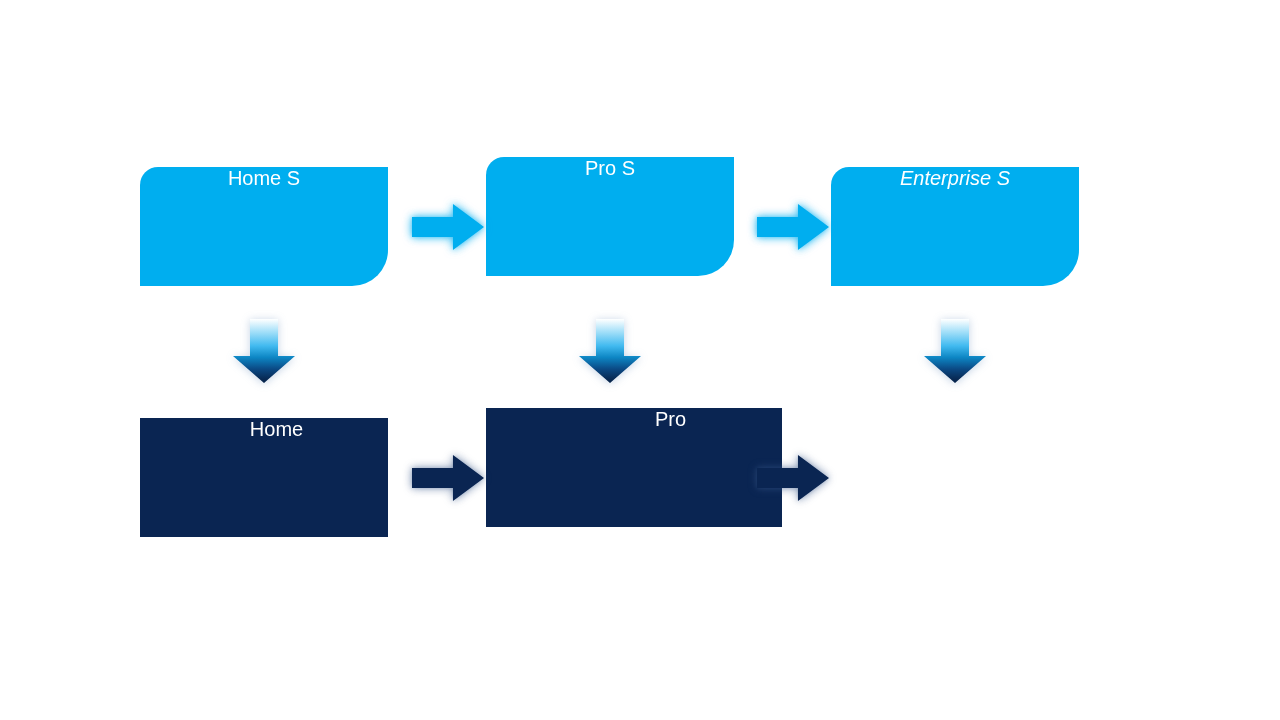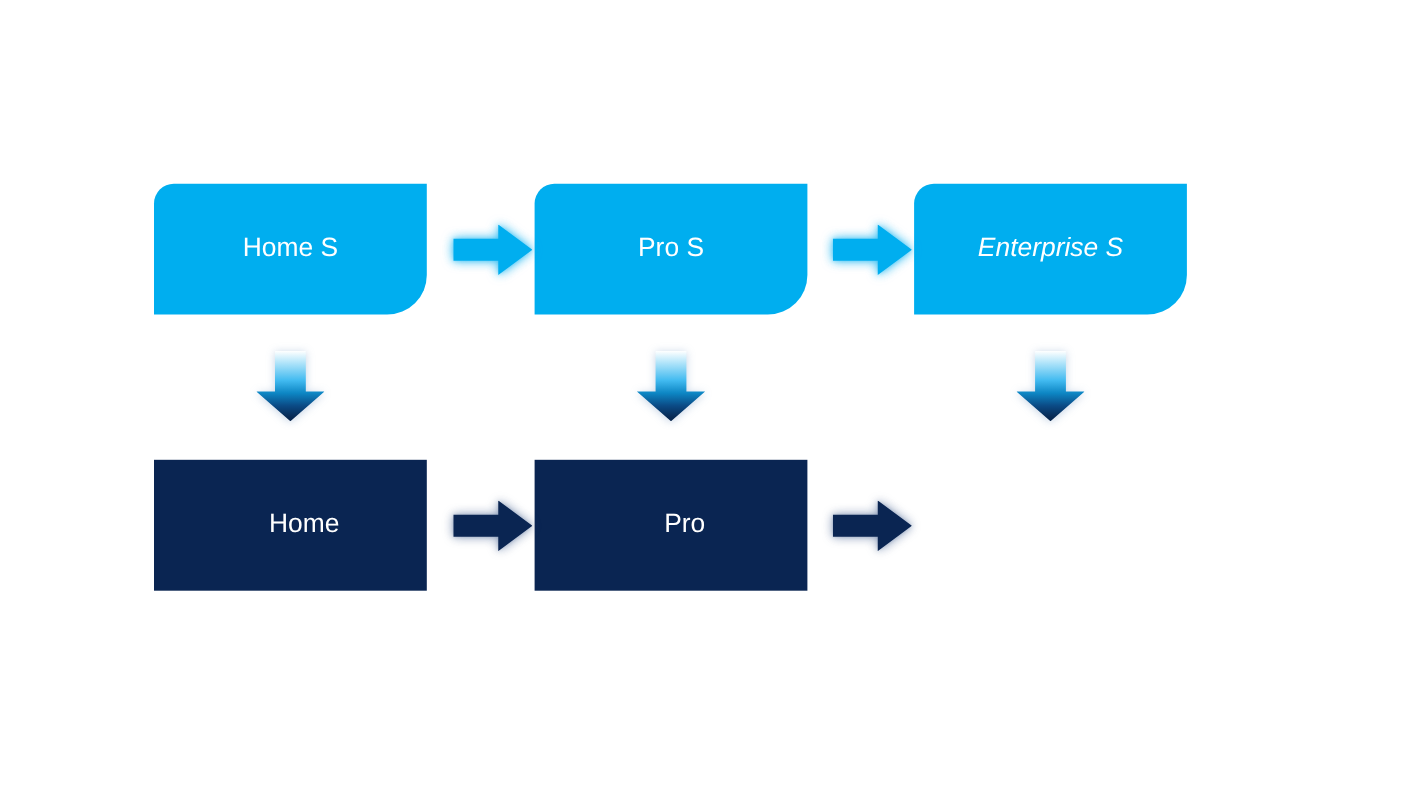--- a/index.html
+++ b/index.html
@@ -13,24 +13,24 @@
     width: 1280px;
     height: 720px;
     background: #ffffff;
     overflow: hidden;
   }
   .node {
     position: absolute;
     width: 248px;
     height: 119px;
     display: flex;
-    align-items: center;
+    align-items: flex-start;
     justify-content: center;
     color: #ffffff;
-    font-size: 24px;
+    font-size: 20px;
     line-height: 1.1;
     text-align: center;
   }
   .node-top {
     background: #00AEEF;
     border-radius: 18px 0 36px 0;
   }
   .node-bottom {
     background: #0A2552;
   }
@@ -79,21 +79,21 @@
   }
 </style>
 </head>
 <body>
 
 <div class="canvas">
 
   <div class="node node-top" style="left:140px; top:167px;">
     <span class="label">Home S</span>
   </div>
-  <div class="node node-top" style="left:486px; top:167px;">
+  <div class="node node-top" style="left:486px; top:157px;">
     <span class="label">Pro S</span>
   </div>
   <div class="node node-top" style="left:831px; top:167px;font-style:italic;">
     <span class="label">Enterprise S</span>
   </div>
 
   <div class="arrow-right-wrap glow-blue" style="left:412px; top:204px;">
     <div class="arrow-right blue"></div>
   </div>
   <div class="arrow-right-wrap glow-blue" style="left:757px; top:204px;">
@@ -106,21 +106,21 @@
   <div class="arrow-down-wrap" style="left:579px; top:319px;">
     <div class="arrow-down"></div>
   </div>
   <div class="arrow-down-wrap" style="left:924px; top:319px;">
     <div class="arrow-down"></div>
   </div>
 
   <div class="node node-bottom" style="left:140px; top:418px;">
     <span class="label">Home</span>
   </div>
-  <div class="node node-bottom" style="left:486px; top:418px;">
+  <div class="node node-bottom" style="left:486px; top:408px;padding-left:48px;">
     <span class="label">Pro</span>
   </div>
 
   <div class="arrow-right-wrap glow-navy" style="left:412px; top:455px;">
     <div class="arrow-right navy"></div>
   </div>
   <div class="arrow-right-wrap glow-navy" style="left:757px; top:455px;">
     <div class="arrow-right navy"></div>
   </div>
 

